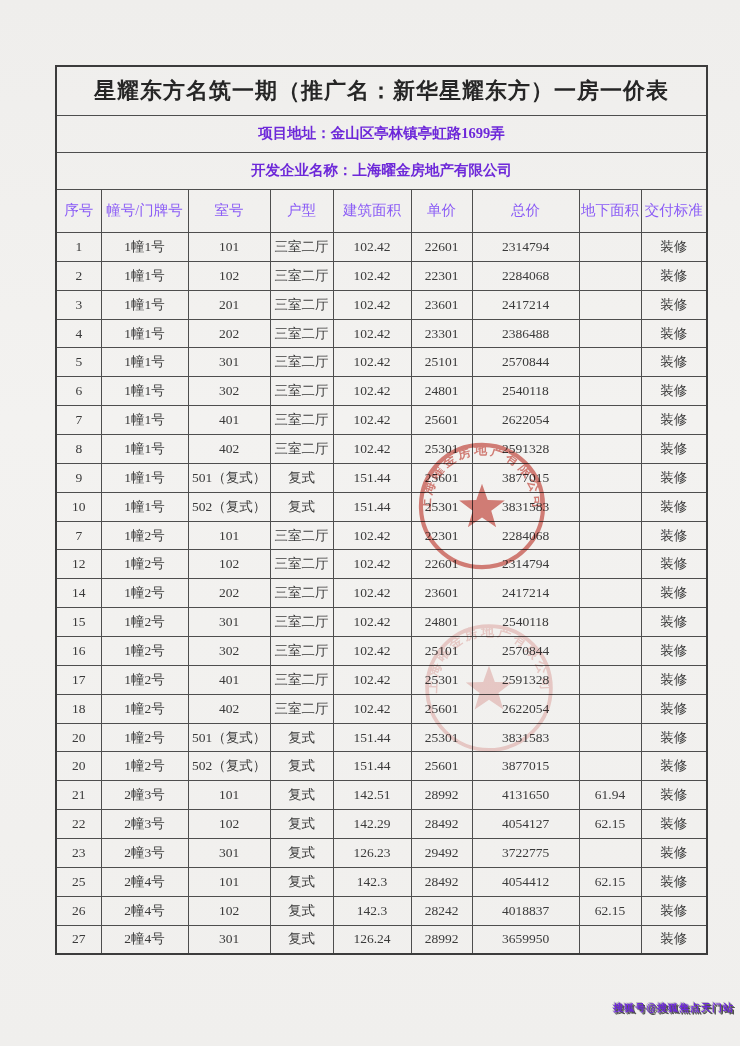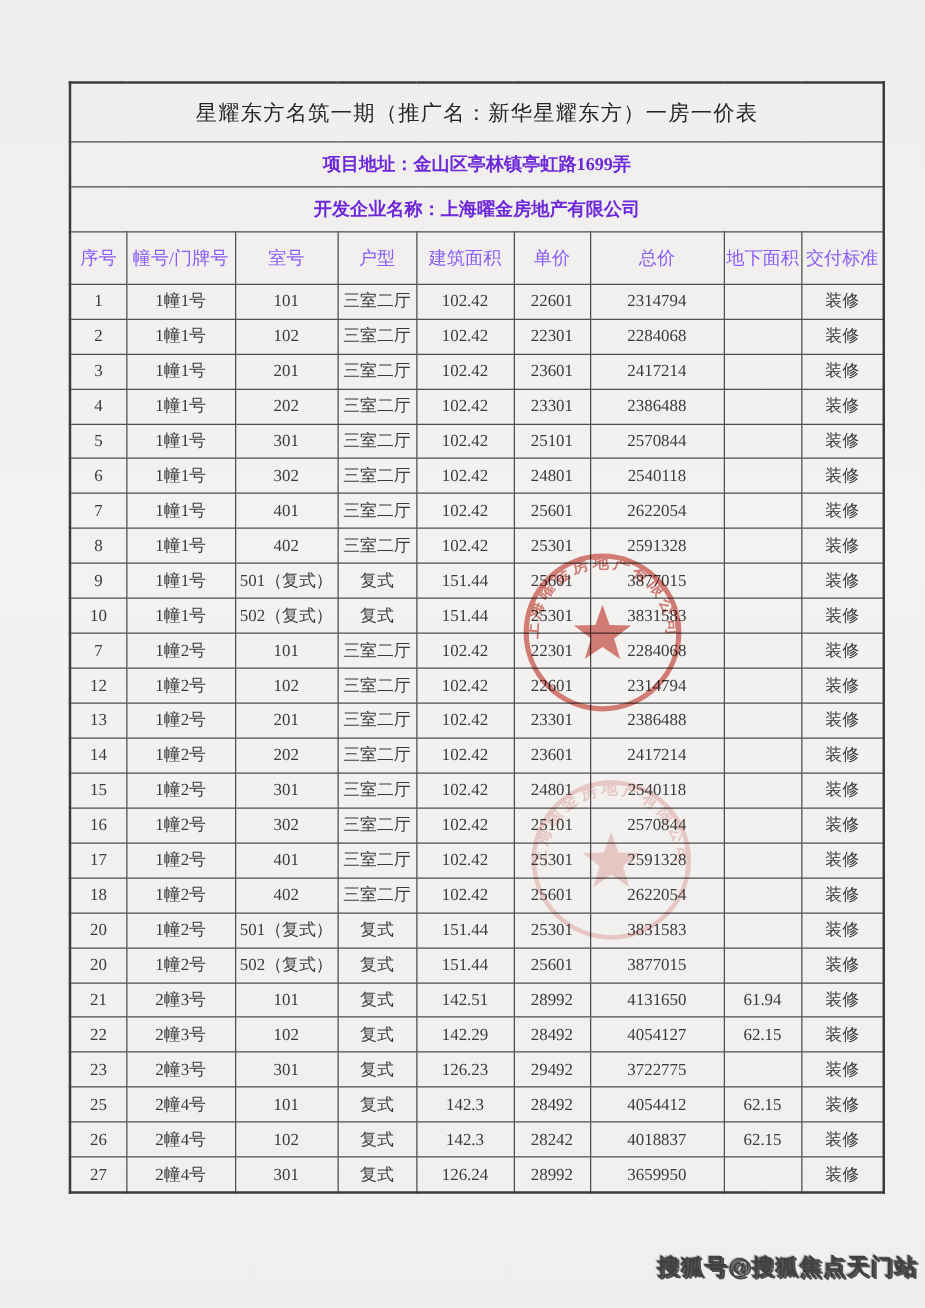--- a/index.html
+++ b/index.html
@@ -22,40 +22,40 @@
     border:2px solid #3c3c3c;
     color:#303030;
   }
   table.price td, table.price th{
     border:1px solid #4e4e4e;
     text-align:center;vertical-align:middle;
     padding:0;overflow:hidden;white-space:nowrap;
     font-weight:normal;
   }
   tr.title-row td{
-    height:45px;font-size:17px;font-weight:normal;letter-spacing:1px;color:#262626;
+    height:45px;font-size:22px;font-weight:bold;letter-spacing:1px;color:#262626;
   }
   tr.meta-row td{
     height:34px;font-size:14.5px;font-weight:bold;color:#6d28d9;
   }
   tr.head-row th{
     height:40px;font-size:14.5px;color:#8b5cf6;
   }
   tbody.data tr{height:27.3px;}
   tbody.data td{font-size:13.5px;color:#3a3a3a;}
   
   .stamp{position:absolute;mix-blend-mode:multiply;pointer-events:none;}
   .stamp-1{left:408px;top:432px;width:148px;height:148px;opacity:.62;}
   .stamp-2{left:414px;top:613px;width:150px;height:150px;opacity:.22;}
   
   .watermark{
     position:absolute;right:6px;top:1001px;
     font-family:"Liberation Sans","DejaVu Sans",sans-serif;
-    font-size:18px;font-weight:bold;letter-spacing:1px;
-    color:#404040;
+    font-size:10px;font-weight:bold;letter-spacing:1px;
+    color:#6d28d9;
     text-shadow:2px 2px 0 #4f4f4f,1px 1px 0 #6e6e6e,-1px -1px 0 #bdbdbd;
   }
 </style>
 </head>
 <body>
 
 <table class="price">
   <colgroup>
       <col style="width: 45px;">
       <col style="width: 87px;">
@@ -216,31 +216,20 @@
         <td>1幢2号</td>
         <td>102</td>
         <td>三室二厅</td>
         <td>102.42</td>
         <td>22601</td>
         <td>2314794</td>
         <td></td>
         <td>装修</td>
       </tr>
       <tr>
-        <td>13</td>
-        <td>1幢2号</td>
-        <td>201</td>
-        <td>三室二厅</td>
-        <td>102.42</td>
-        <td>23301</td>
-        <td>2386488</td>
-        <td></td>
-        <td>装修</td>
-      </tr>
-      <tr>
         <td>14</td>
         <td>1幢2号</td>
         <td>202</td>
         <td>三室二厅</td>
         <td>102.42</td>
         <td>23601</td>
         <td>2417214</td>
         <td></td>
         <td>装修</td>
       </tr>

